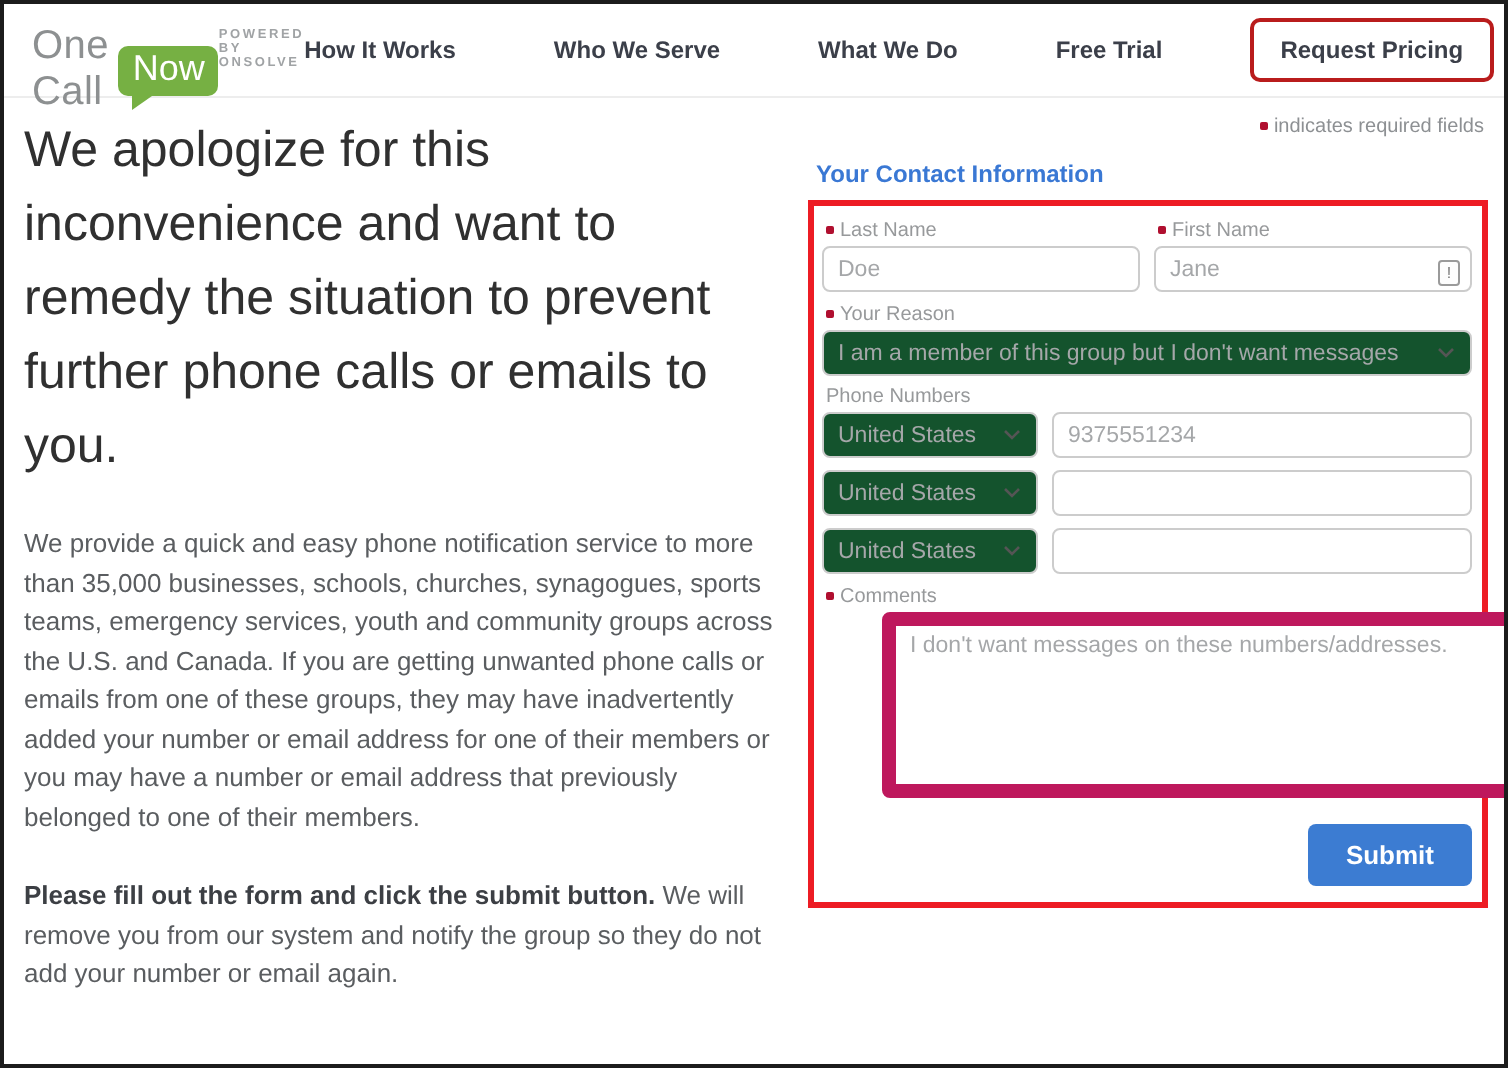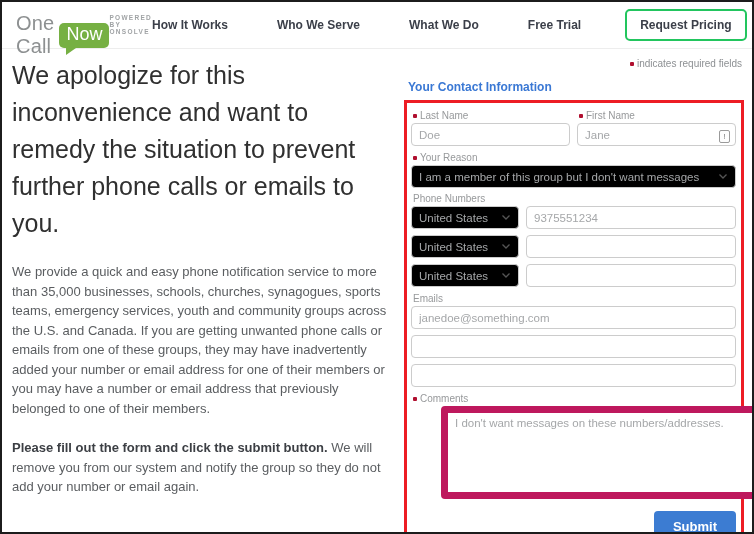--- a/index.html
+++ b/index.html
@@ -37,21 +37,21 @@
     font-size: 6.5px; letter-spacing: 1.3px; color: #a0a3a5;
     font-weight: bold; margin-top: 2px;
   }
   .nav { margin-left: auto; display: flex; align-items: center; gap: 49px; }
   .nav-link {
     font-size: 12px; font-weight: bold; color: #3b3f49; cursor: pointer;
     white-space: nowrap;
   }
   .request-btn {
     margin-left: 44px;
-    border: 2px solid #22c55e; border-radius: 5px; background: #fff;
+    border: 2px solid #b91c1c; border-radius: 5px; background: #fff;
     color: #3b3f49; font-size: 12px; font-weight: bold;
     padding: 7px 13px; cursor: pointer; white-space: nowrap;
     font-family: "Liberation Sans", sans-serif;
   }
   
   .main { display: flex; padding: 4px 8px 0 10px; }
   .left-col { width: 384px; }
   .right-col { margin-left: auto; width: 340px; }
   
   .headline {
@@ -89,21 +89,21 @@
     color: #a5a7a9; padding: 0 7px; background: #fff; outline: none;
   }
   .input-wrap { position: relative; }
   .autofill-icon {
     position: absolute; right: 6px; top: 5px; width: 11px; height: 13px;
     border: 1px solid #9a9a9a; border-radius: 2px; font-size: 8px;
     color: #777; display: flex; align-items: center; justify-content: center;
     background: #fdfdfd;
   }
   .select {
-    height: 23px; border: 1px solid #ccc; border-radius: 4px; background: #000000;
+    height: 23px; border: 1px solid #ccc; border-radius: 4px; background: #14532d;
     display: flex; align-items: center; font-size: 11.5px; color: #a5a7a9;
     padding: 0 7px; cursor: pointer;
   }
   .select .chev { margin-left: auto; display: flex; }
   .fgroup-block { margin-bottom: 5px; }
   .phone-row, .email-row { display: flex; gap: 7px; margin-bottom: 6px; }
   .phone-row .select { width: 108px; flex: none; justify-content: center; }
   .phone-row .tinput { flex: 1; }
   .comments-area {
     width: 100%; height: 93px; border: 7px solid #be185d; border-radius: 4px;
@@ -212,32 +212,20 @@
             <span class="chev">
                 <svg width="10" height="7" viewBox="0 0 10 7">
                   <path d="M1.5 1.5l3.5 3.5 3.5-3.5" stroke="#555" fill="none" stroke-width="1.3"></path>
                 </svg>
               </span>
           </div>
           <input class="tinput" type="text" value="" style="">
         </div>
       </div>
 
-      <div class="fgroup-block">
-        <span class="field-label">Emails</span>
-        <div class="email-row">
-          <input class="tinput" type="text" value="janedoe@something.com" style="">
-        </div>
-        <div class="email-row">
-          <input class="tinput" type="text" value="" style="">
-        </div>
-        <div class="email-row">
-          <input class="tinput" type="text" value="" style="">
-        </div>
-      </div>
 
       <div class="fgroup-block">
         <span class="field-label"><span class="req-dot"></span><span>Comments</span></span>
         <textarea class="comments-area" style="">I don't want messages on these numbers/addresses.</textarea>
       </div>
 
       <div class="submit-row">
         <button class="submit-btn">Submit</button>
       </div>
 

